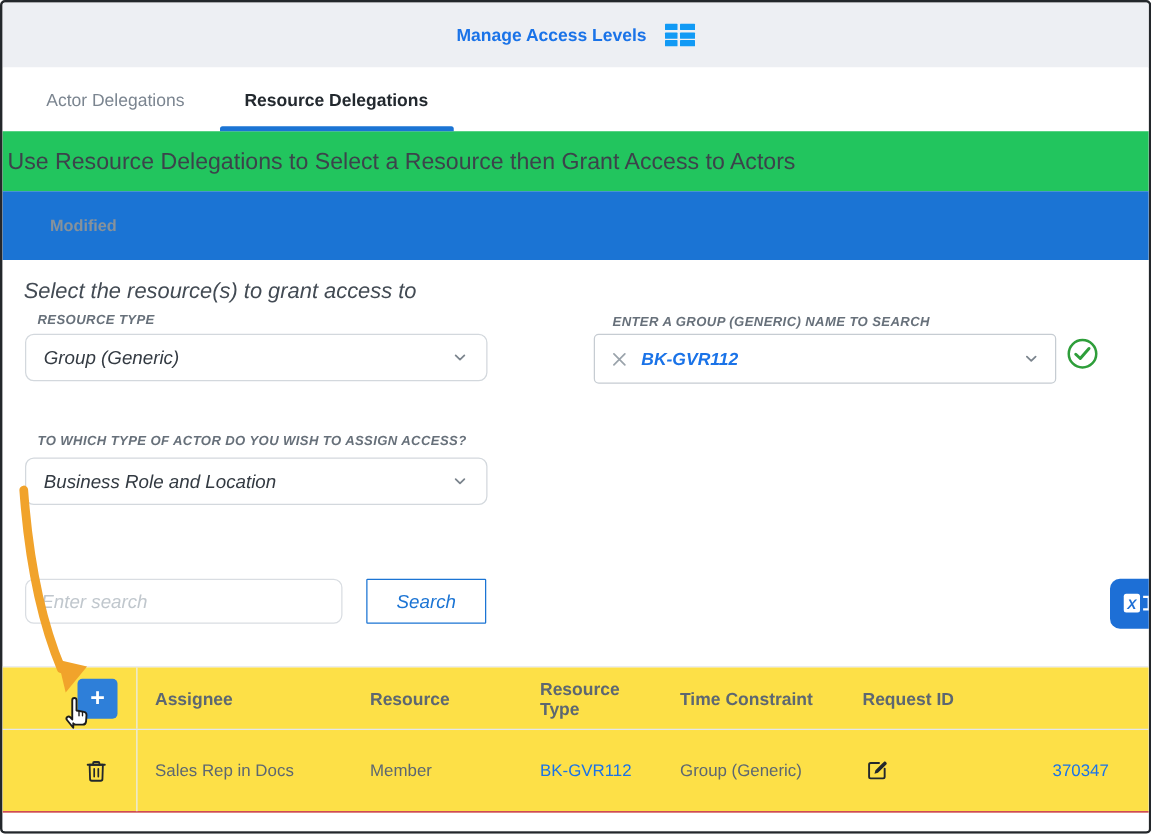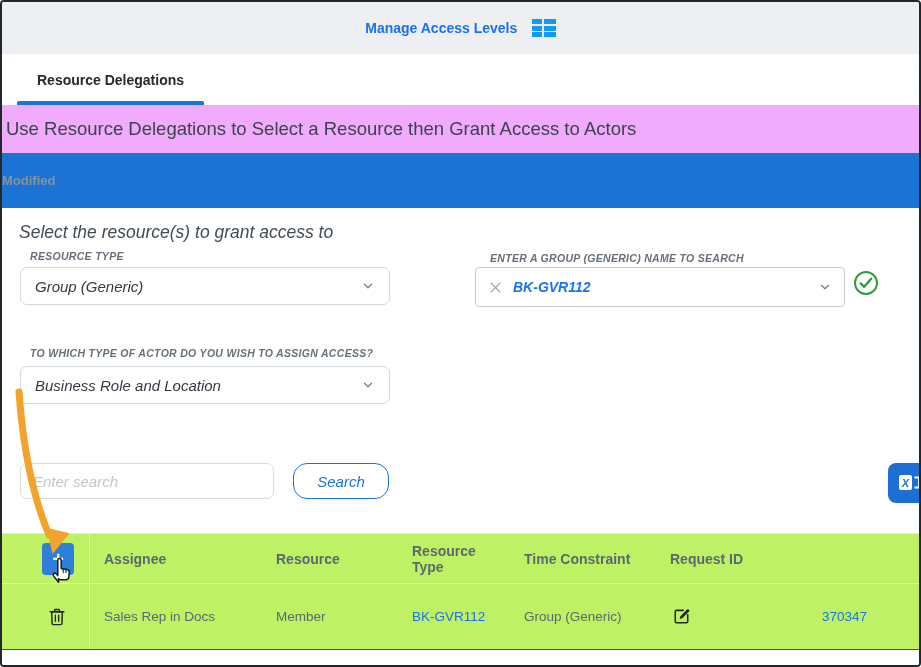--- a/index.html
+++ b/index.html
@@ -18,56 +18,56 @@
   
   .tabbar { height:51px; background:#fff; display:flex; align-items:stretch; padding-left:15px; }
   .tab { font-size:14px; color:#7b8590; padding:0 20px; display:flex; align-items:center;
          position:relative; cursor:pointer; }
   .tab.first { margin-right:8px; }
   .tab.active { color:#23292f; font-weight:700; }
   .tab.active::after { content:""; position:absolute; left:0; right:0; bottom:0; height:4px;
          background:#1b74d4; border-radius:2px 2px 0 0; }
 
   
-  .heading-strip { height:48px; background:#f0abfc; display:flex; align-items:center;
+  .heading-strip { height:48px; background:#22c55e; display:flex; align-items:center;
          padding-left:4px; }
   .page-heading { font-size:18.5px; color:#3c434b; font-weight:400; }
 
   
-  .banner { height:55px; background:#1b74d4; display:flex; align-items:center; }
+  .banner { height:55px; background:#1b74d4; display:flex; align-items:center; padding-left:38px; }
   .banner-label { color:#87929b; font-size:13px; font-weight:700; }
 
   
   .content { position:relative; height:457px; background:#fff; }
   .abs { position:absolute;font-style:italic; }
   .section-title { left:17px; top:14px; font-size:17.5px; color:#434b54; }
   .field-label { font-size:10.5px; font-weight:700; color:#67707a; letter-spacing:.3px; }
 
   .select { width:370px; height:38px; border:1px solid #d3d8dd; border-radius:7px; background:#fff;
             display:flex; align-items:center; justify-content:space-between; padding:0 14px;
             font-size:15px; color:#333a42; cursor:pointer; }
   .combo { left:473px; top:59px; width:370px; height:40px; border:1px solid #c6ccd2;
            border-radius:4px; background:#fff; display:flex; align-items:center; gap:10px;
            padding:0 12px; }
   .combo-value { flex:1; color:#1a73e8; font-weight:700; font-size:14px; }
 
   .search-input { left:18px; top:255px; width:254px; height:36px; border:1px solid #d9dde2;
            border-radius:7px; padding:0 12px; font-size:15px; color:#1d4ed8; outline:none; }
   .search-input::placeholder { color:#c0c7cd; }
   .search-btn { left:291px; top:255px; width:96px; height:36px; background:#fff;
-           border:1.5px solid #1b74d4; border-radius:14px; color:#1b74d4; font-size:15px;
+           border:1.5px solid #1b74d4; border-radius:1px; color:#1b74d4; font-size:15px;
            cursor:pointer; }
   .excel-btn { left:886px; top:255px; width:42px; height:40px; background:#1d6fd6;
            border:none; border-radius:8px; display:flex; align-items:center; justify-content:center;
            cursor:pointer; }
 
   
   .table { position:absolute; left:0; right:0; top:325px; border-top:1px solid #e3e6ea; }
   .thead, .trow { display:grid; grid-template-columns:88px 172px 136px 112px 146px 152px 1fr;
-           background:#bef264; }
+           background:#fde047;padding-left:20px; }
   .thead { height:50px; border-bottom:1px solid #e4e7eb; }
   .trow  { height:66px; border-bottom:1px solid #be185d; }
   .th { display:flex; align-items:center; padding-left:14px; font-size:14px; font-weight:600;
         color:#5d6771; }
   .td { display:flex; align-items:center; padding-left:14px; font-size:13.5px; color:#5d6771; }
   .col-action { padding-left:40px; border-right:1px solid #e9ecef; }
   .td-link { color:#1a73e8; }
   .add-btn { width:32px; height:32px; background:#2e7fd9; border:none; border-radius:4px;
         color:#fff; font-size:20px; font-weight:700; line-height:1; display:flex;
         align-items:center; justify-content:center; cursor:pointer; }
@@ -87,20 +87,21 @@
       <span></span>
         <span></span>
         <span></span>
         <span></span>
         <span></span>
         <span></span>
     </span>
   </div>
 
   <div class="tabbar">
+    <div class="tab first">Actor Delegations</div>
     <div class="tab active">Resource Delegations</div>
   </div>
 
   <div class="heading-strip">
     <div class="page-heading">Use Resource Delegations to Select a Resource then Grant Access to Actors</div>
   </div>
 
   <div class="banner">
     <div class="banner-label">Modified</div>
   </div>

